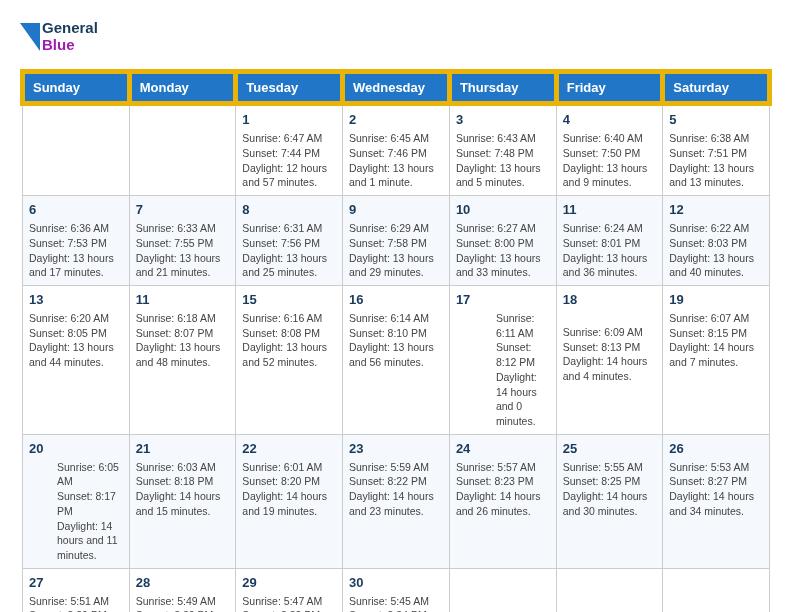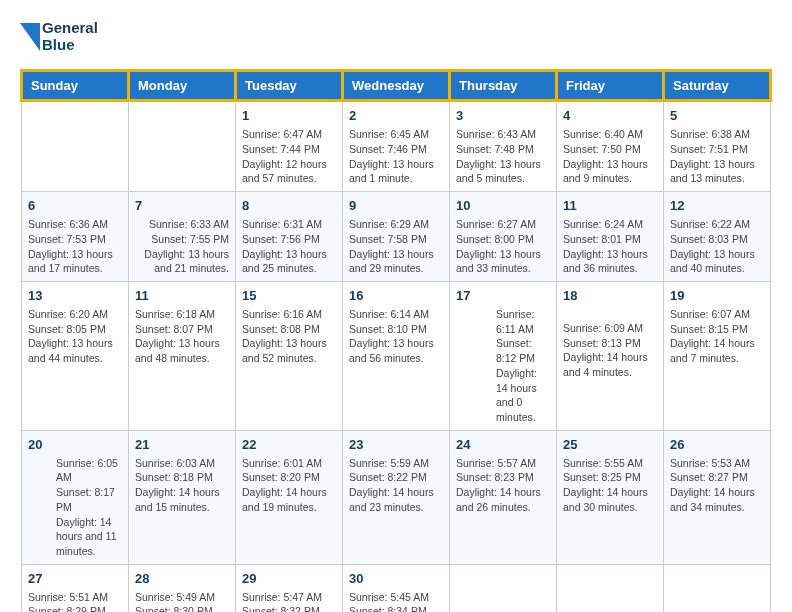--- a/index.html
+++ b/index.html
@@ -38,21 +38,21 @@
       border-collapse: collapse;
       font-size: 11px;
     }
     .calendar-table thead tr th {
       background: #2176c7;
       color: #fff;
       padding: 6px 8px;
       text-align: left;
       font-size: 13px;
       font-weight: bold;
-      border: 3px solid #eab308;
+      border: 5px solid #eab308;
     }
     .calendar-table tbody tr td {
       border: 1px solid #ccc;
       vertical-align: top;
       padding: 5px 6px;
       width: 107px;
       min-height: 80px;
       height: 85px;
       background: #fff;
       color: #333;
@@ -80,21 +80,21 @@
 <body>
 
 <div class="header-area">
   <div class="logo">
   <div style="display:flex;align-items:center;gap:2px;">
     <svg width="20" height="28" viewBox="0 0 20 28" xmlns="http://www.w3.org/2000/svg">
       <polygon points="0,0 20,0 20,28" fill="#2176c7"></polygon>
     </svg>
     <div>
       <div style="font-size:15px;font-weight:bold;color:#1a3a5c;line-height:1.1;">General</div>
-      <div style="font-size:15px;font-weight:bold;color:#0c4a6e;line-height:1.1;">Blue</div>
+      <div style="font-size:15px;font-weight:bold;color:#a21caf;line-height:1.1;">Blue</div>
     </div>
   </div>
 </div>
   <div class="title-area">
     <div class="main-title"></div>
     <div class="subtitle"></div>
   </div>
 </div>
 
 <table class="calendar-table">
@@ -146,21 +146,21 @@
       </tr>
       <tr>
         <td>
           <span class="day-number">6</span>
           <div class="day-info" style="white-space: pre-line;">Sunrise: 6:36 AM
 Sunset: 7:53 PM
 Daylight: 13 hours and 17 minutes.</div>
         </td>
         <td>
           <span class="day-number">7</span>
-          <div class="day-info" style="white-space: pre-line; text-align: right;">Sunrise: 6:33 AM
+          <div class="day-info" style="white-space: pre-line;">Sunrise: 6:33 AM
 Sunset: 7:55 PM
 Daylight: 13 hours and 21 minutes.</div>
         </td>
         <td>
           <span class="day-number">8</span>
           <div class="day-info" style="white-space: pre-line;">Sunrise: 6:31 AM
 Sunset: 7:56 PM
 Daylight: 13 hours and 25 minutes.</div>
         </td>
         <td>

